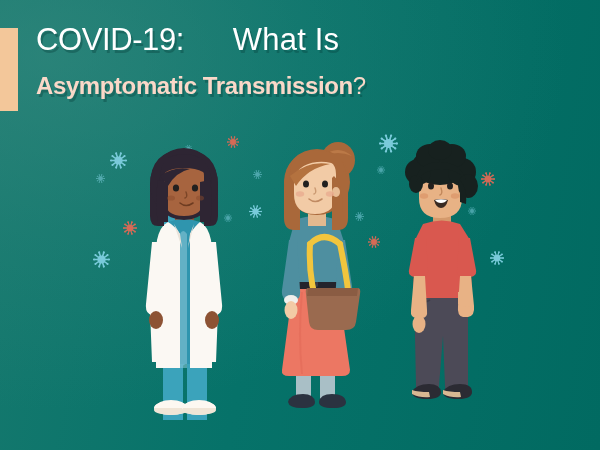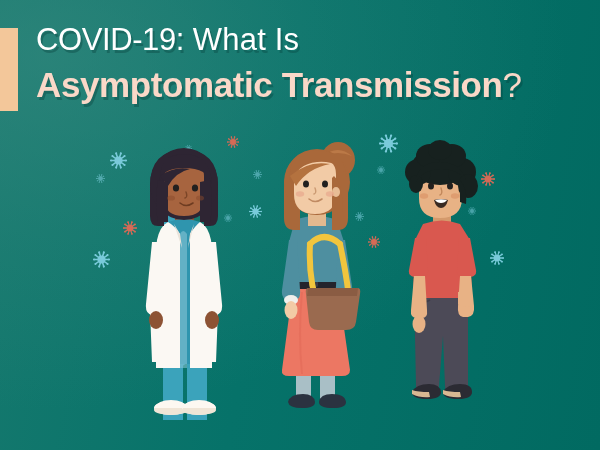--- a/index.html
+++ b/index.html
@@ -25,29 +25,30 @@
     background:#f3c79a;
   }
   #headline {
     position:absolute; left:36px; top:22px;
     width:560px;
     line-height:1.16;
     letter-spacing:0.2px;
   }
   .title-line { white-space:nowrap; }
   #line1 { font-size:31px; }
-  #line2 { font-size:35px; margin-top:7px; }
+  #line2 { font-size:24px; margin-top:14px; }
   .t-bold-white {
     font-weight:normal; color:#ffffff;
     text-shadow:2px 3px 0 rgba(0,50,46,0.30);
     letter-spacing:-0.4px;
   }
   .t-thin-white {
     font-weight:400; color:#ffffff;
     text-shadow:2px 3px 0 rgba(0,50,46,0.28);
+    margin-left:40px;
   }
   .t-bold-peach {
     font-weight:bold; color:#fad8c8;
     text-shadow:2px 3px 0 rgba(0,50,46,0.30);
     letter-spacing:-0.4px;
   }
   .t-thin-peach {
     font-weight:400; color:#fad8c8;
     text-shadow:2px 3px 0 rgba(0,50,46,0.28);
   }

